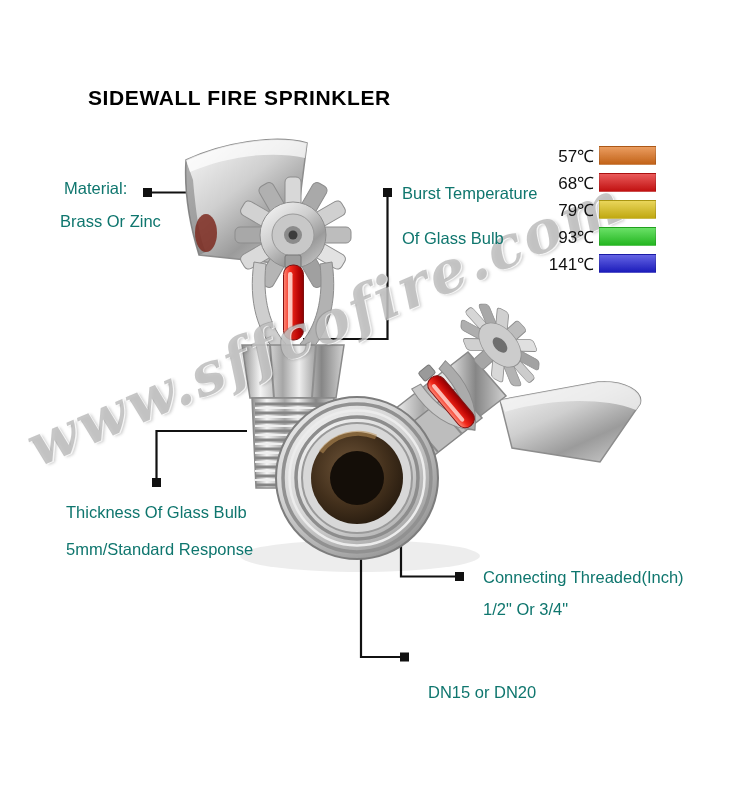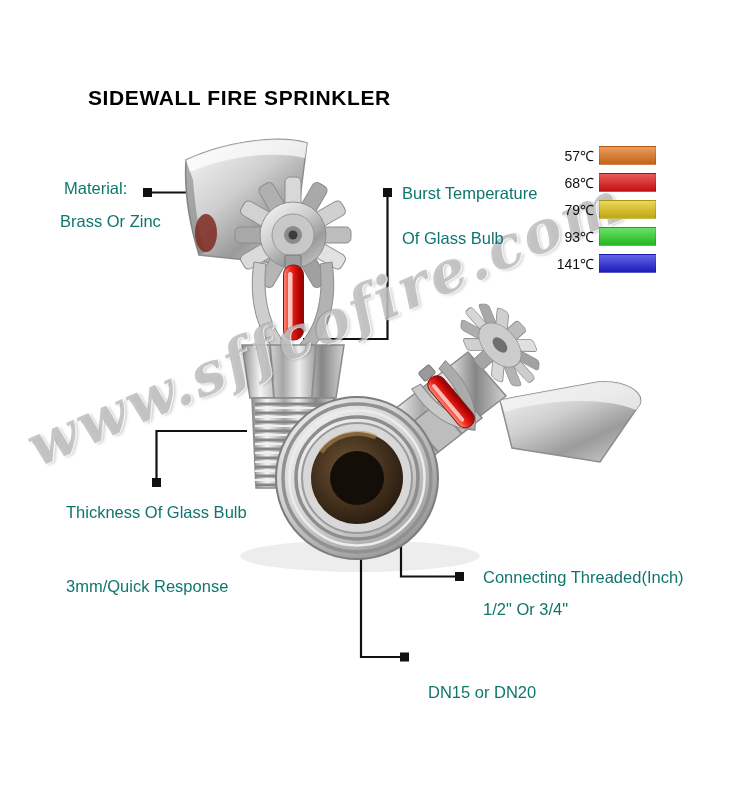--- a/index.html
+++ b/index.html
@@ -14,21 +14,21 @@
     white-space:nowrap;
   }
 
   .ann {
     position:absolute; z-index:4;
     font-size:16.5px; color:#0f766e; white-space:nowrap;
   }
 
   .legend { position:absolute; left:542px; top:146px; z-index:4; }
   .legend-row { display:flex; align-items:center; height:19px; margin-bottom:8px; }
-  .legend-label { width:52px; text-align:right; margin-right:5px; font-size:14px; color:#101010; white-space:nowrap; }
+  .legend-label { width:52px; text-align:right; margin-right:5px; font-size:17px; color:#101010; white-space:nowrap; }
   .legend-bar {
     width:57px; height:19px; display:block;
     background-image:linear-gradient(180deg, rgba(255,255,255,.30), rgba(0,0,0,.14));
     border:1px solid rgba(0,0,0,.12);
   }
 
   .watermark {
     position:absolute; left:30px; top:415px; z-index:2;
     font-family:"DejaVu Serif", serif; font-style:italic; font-weight:600;
     font-size:58px; letter-spacing:3px; white-space:nowrap;
@@ -200,21 +200,21 @@
   
   <div class="abs title">SIDEWALL FIRE SPRINKLER</div>
 
   <div class="ann" style="left:64px; top:179px;">Material:</div>
   <div class="ann" style="left:60px; top:212px;">Brass Or Zinc</div>
 
   <div class="ann" style="left:402px; top:184px;">Burst Temperature</div>
   <div class="ann" style="left:402px; top:229px;">Of Glass Bulb</div>
 
   <div class="ann" style="left:66px; top:503px;">Thickness Of Glass Bulb</div>
-  <div class="ann" style="left:66px; top:577px;">3mm/Quick Response</div>
+  <div class="ann" style="left:66px; top:540px;">5mm/Standard Response</div>
 
   <div class="ann" style="left:483px; top:568px;">Connecting Threaded(Inch)</div>
   <div class="ann" style="left:483px; top:600px;">1/2" Or 3/4"</div>
 
   <div class="ann" style="left:428px; top:683px;">DN15 or DN20</div>
 
   
   <div class="legend">
     <div class="legend-row">
       <span class="legend-label">57℃</span>

